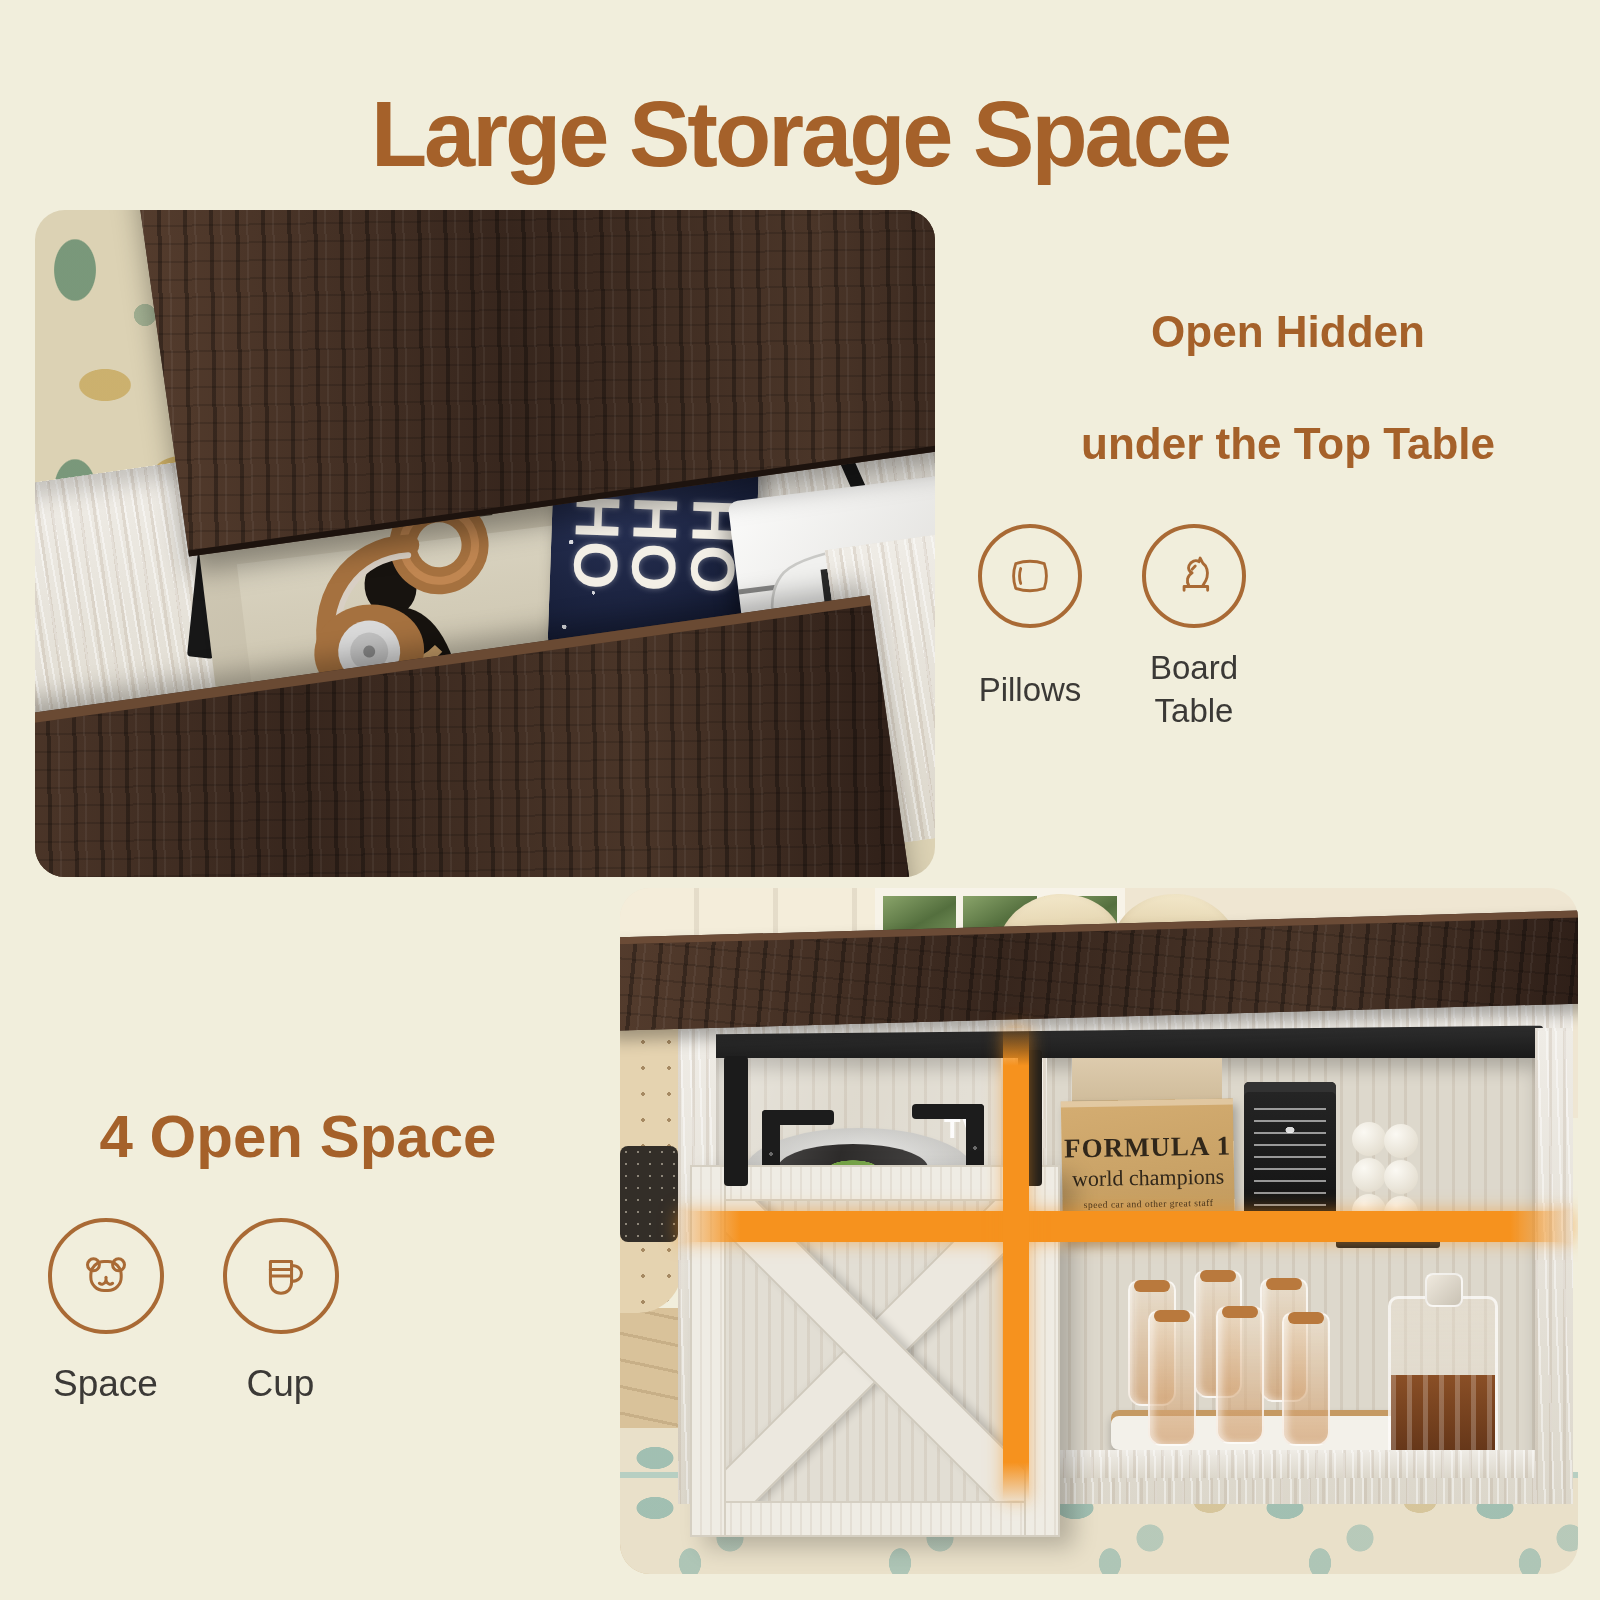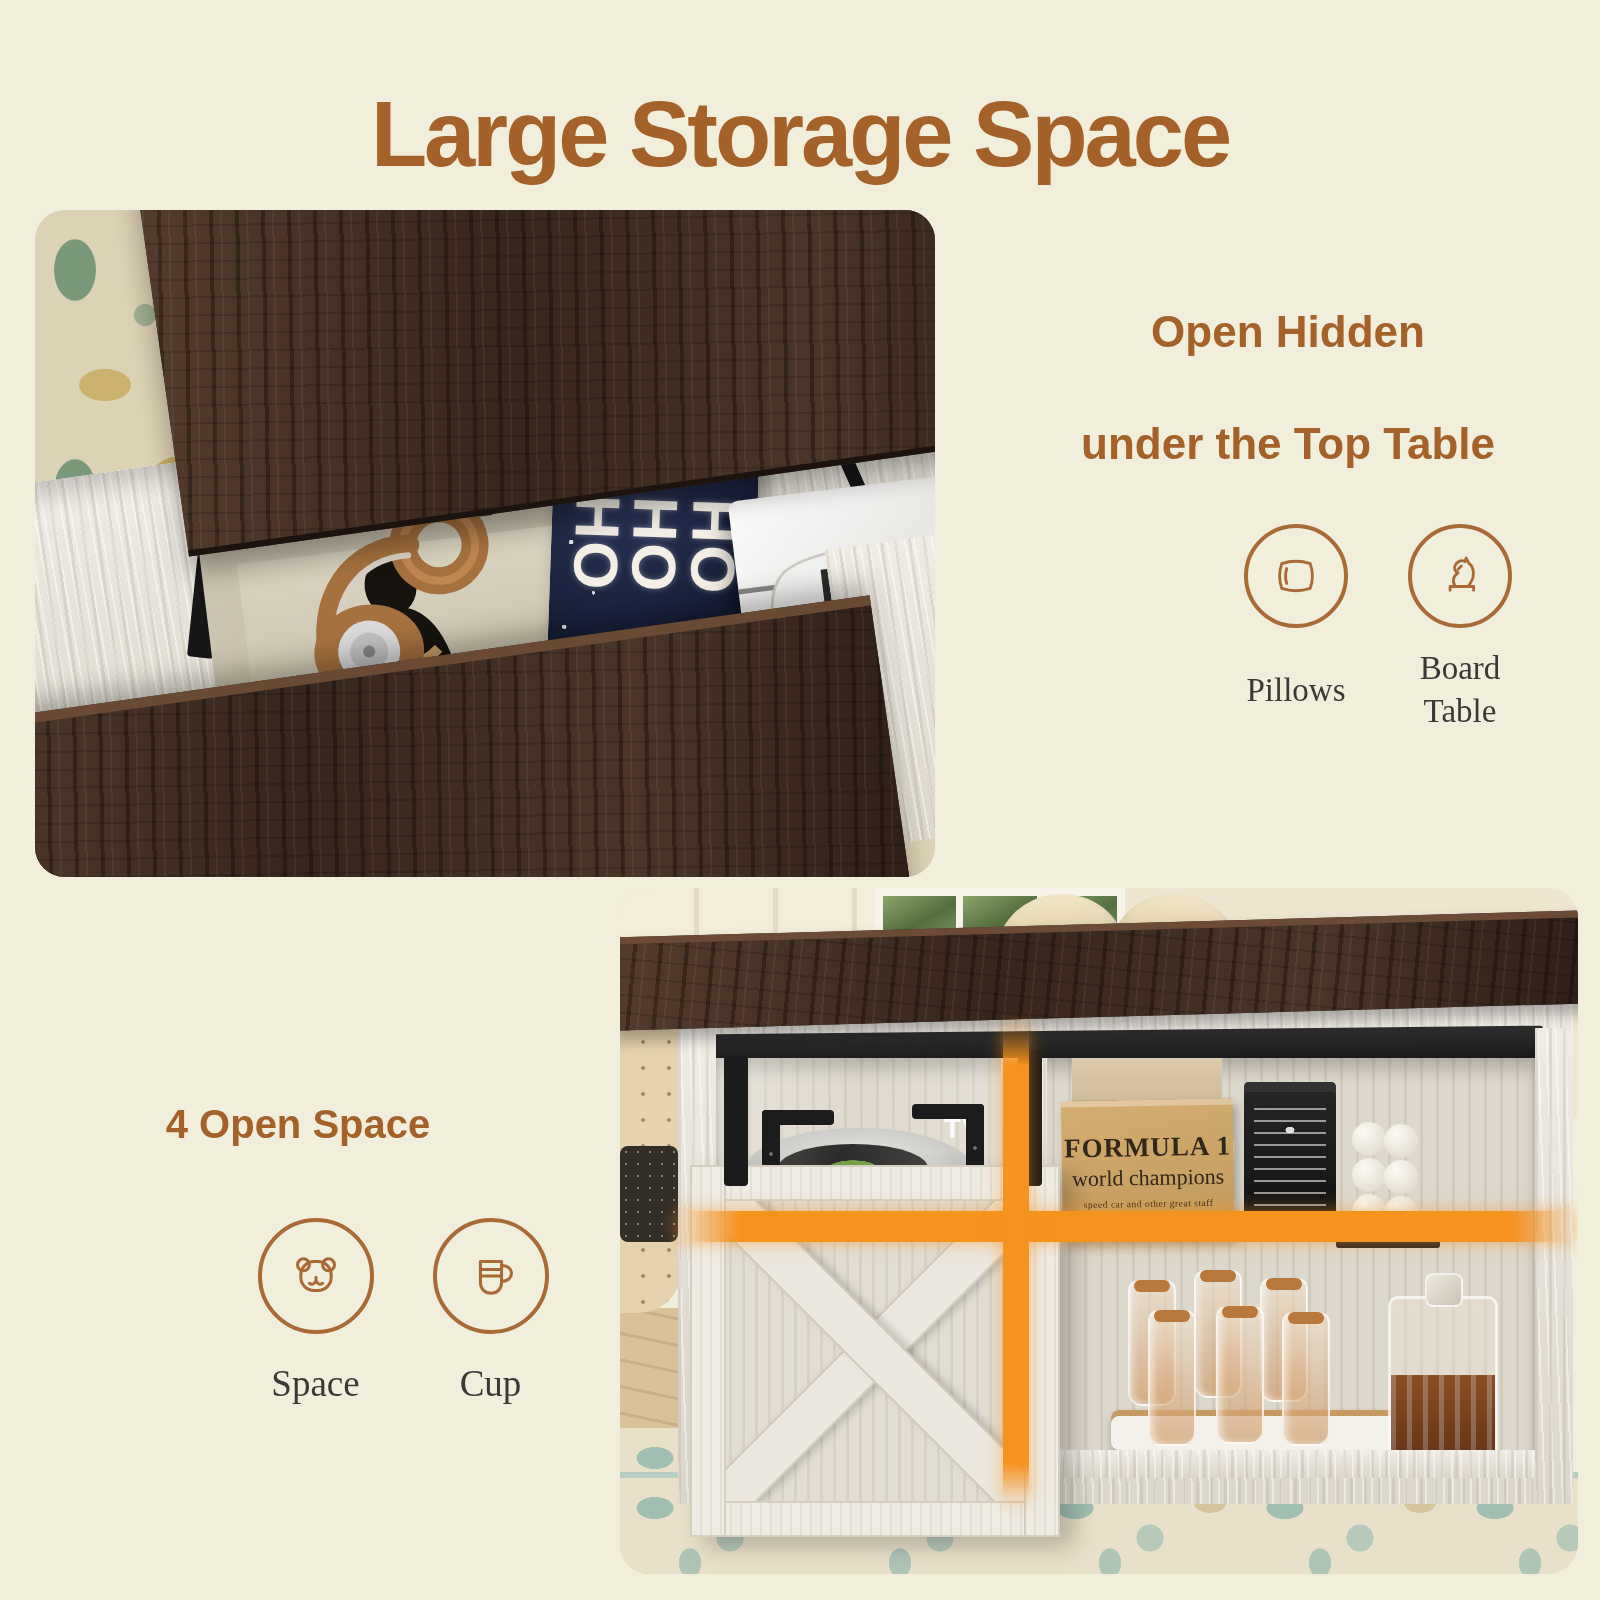--- a/index.html
+++ b/index.html
@@ -6,24 +6,24 @@
   body{width:1600px;height:1600px;background:#f1eedc;font-family:"Liberation Sans",sans-serif;position:relative;overflow:hidden;}
   .stage{position:absolute;inset:0;}
   .abs{position:absolute;}
 
   
   #main-title{position:absolute;top:82px;left:0;width:1600px;text-align:center;
     font-size:92px;font-weight:700;color:#a5612a;letter-spacing:-3px;}
   #hidden-heading{position:absolute;left:1000px;top:304px;width:576px;text-align:center;
     font-size:44px;line-height:56px;font-weight:700;color:#a5612a;}
   #open-heading{position:absolute;left:28px;top:1102px;width:540px;text-align:center;
-    font-size:40px;font-weight:700;color:#a5612a;}
-
-  
-  .feature-row{position:absolute;display:flex;justify-content:flex-end;font-family:Liberation Serif, serif;}
+    font-size:60px;font-weight:700;color:#a5612a;}
+
+  
+  .feature-row{position:absolute;display:flex;justify-content:flex-start;}
   #hidden-features{left:955px;top:524px;width:580px;gap:14px;}
   #open-features{left:28px;top:1218px;width:540px;gap:20px;}
   .feature{display:flex;flex-direction:column;align-items:center;}
   #hidden-features .feature{width:150px;}
   #open-features .feature{width:155px;}
   .icon-circle{border:4px solid #a96a35;border-radius:50%;display:flex;align-items:center;justify-content:center;background:transparent;}
   #hidden-features .icon-circle{width:96px;height:96px;}
   #open-features .icon-circle{width:108px;height:108px;}
   .f-label{margin-top:16px;height:92px;display:flex;align-items:center;justify-content:center;
     text-align:center;font-size:33px;line-height:1.3;font-weight:500;color:#3b3936;}

